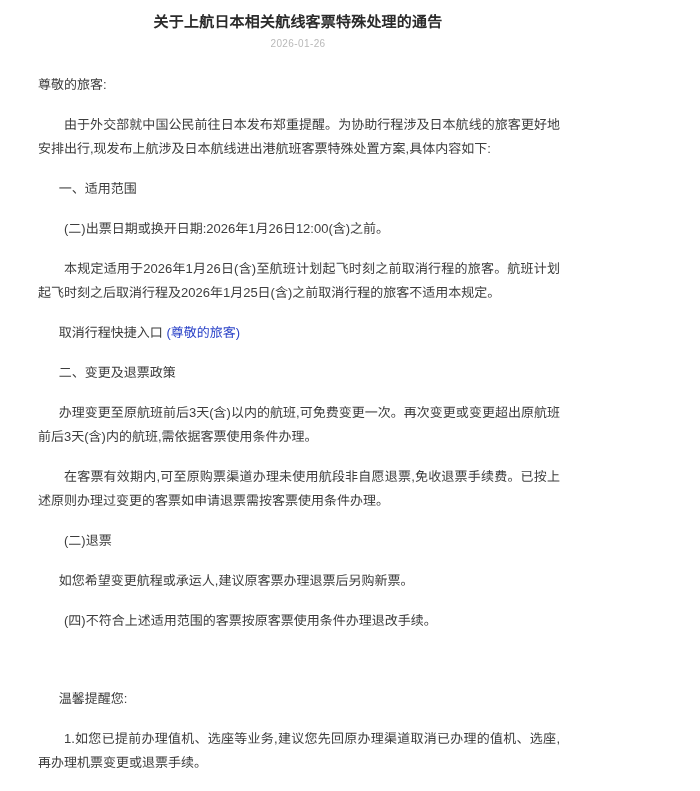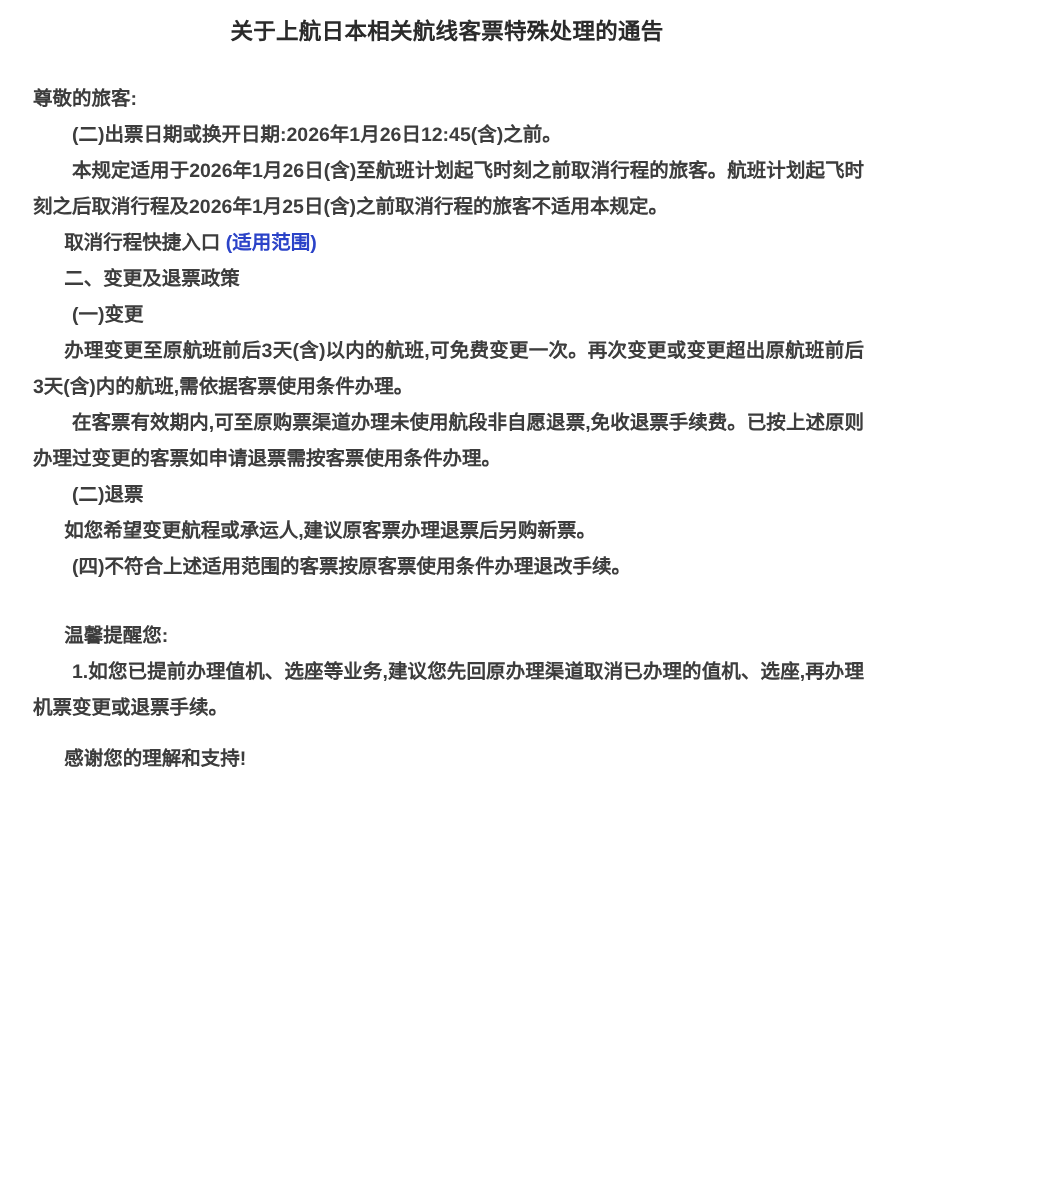--- a/index.html
+++ b/index.html
@@ -47,23 +47,22 @@
   .doc-body {
     margin-top: 22px;
     padding: 0 20px 0 22px;
     font-size: 13px;
     line-height: 24px;
     color: #3d3d3d;
     text-align: justify;
     text-justify: inter-ideograph;
   }
   .doc-body p {
-    margin: 0;
+    margin: 16px;
     padding: 0;
-    font-weight: bold;
   }
   .p-indent {
     text-indent: 2em;
   }
   .p-flat {
     text-indent: 0;
   }
   .p-sub {
     text-indent: 1.6em;
   }
@@ -79,40 +78,42 @@
     cursor: pointer;
   }
 </style>
 </head>
 <body>
 
 <div class="page">
 
   <div class="doc-header">
     <div class="doc-title">关于上航日本相关航线客票特殊处理的通告</div>
+    <div class="doc-date">2026-01-26</div>
   </div>
 
   <div class="doc-body">
 
     <p class="p-flat">尊敬的旅客:</p>
 
+    <p class="p-indent">由于外交部就中国公民前往日本发布郑重提醒。为协助行程涉及日本航线的旅客更好地安排出行,现发布上航涉及日本航线进出港航班客票特殊处置方案,具体内容如下:</p>
+
+    <p class="p-sub">一、适用范围</p>
 
 
-
-    <p class="p-indent">(二)出票日期或换开日期:2026年1月26日12:45(含)之前。</p>
+    <p class="p-indent">(二)出票日期或换开日期:2026年1月26日12:00(含)之前。</p>
 
 
     <p class="p-indent">本规定适用于2026年1月26日(含)至航班计划起飞时刻之前取消行程的旅客。航班计划起飞时刻之后取消行程及2026年1月25日(含)之前取消行程的旅客不适用本规定。</p>
 
-    <p class="p-sub"><span>取消行程快捷入口</span>&nbsp;<a class="link-inline" href="#">(适用范围)</a></p>
+    <p class="p-sub"><span>取消行程快捷入口</span>&nbsp;<a class="link-inline" href="#">(尊敬的旅客)</a></p>
 
     <p class="p-sub">二、变更及退票政策</p>
 
 
-    <p class="p-indent">(一)变更</p>
 
     <p class="p-sub">办理变更至原航班前后3天(含)以内的航班,可免费变更一次。再次变更或变更超出原航班前后3天(含)内的航班,需依据客票使用条件办理。</p>
 
     <p class="p-indent">在客票有效期内,可至原购票渠道办理未使用航段非自愿退票,免收退票手续费。已按上述原则办理过变更的客票如申请退票需按客票使用条件办理。</p>
 
     <p class="p-indent">(二)退票</p>
 
 
     <p class="p-sub">如您希望变更航程或承运人,建议原客票办理退票后另购新票。</p>
 

